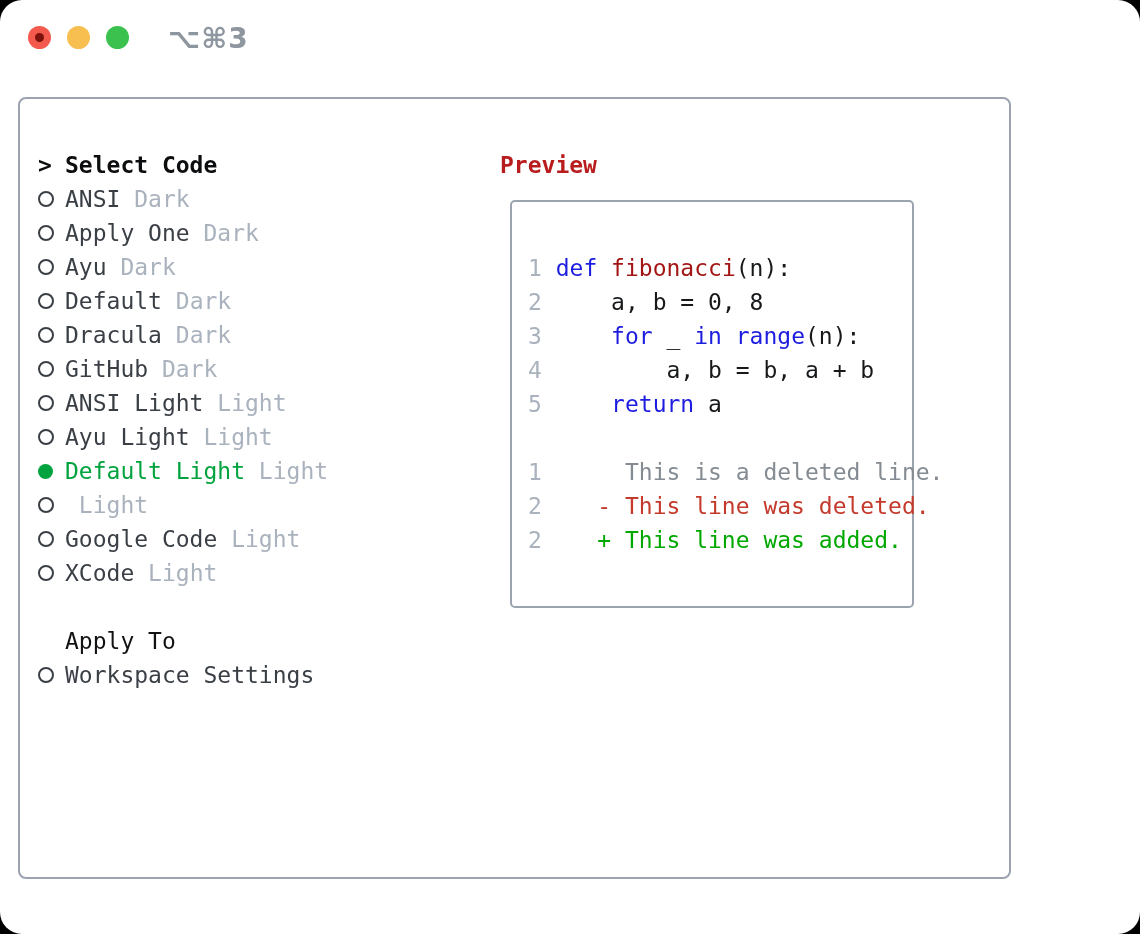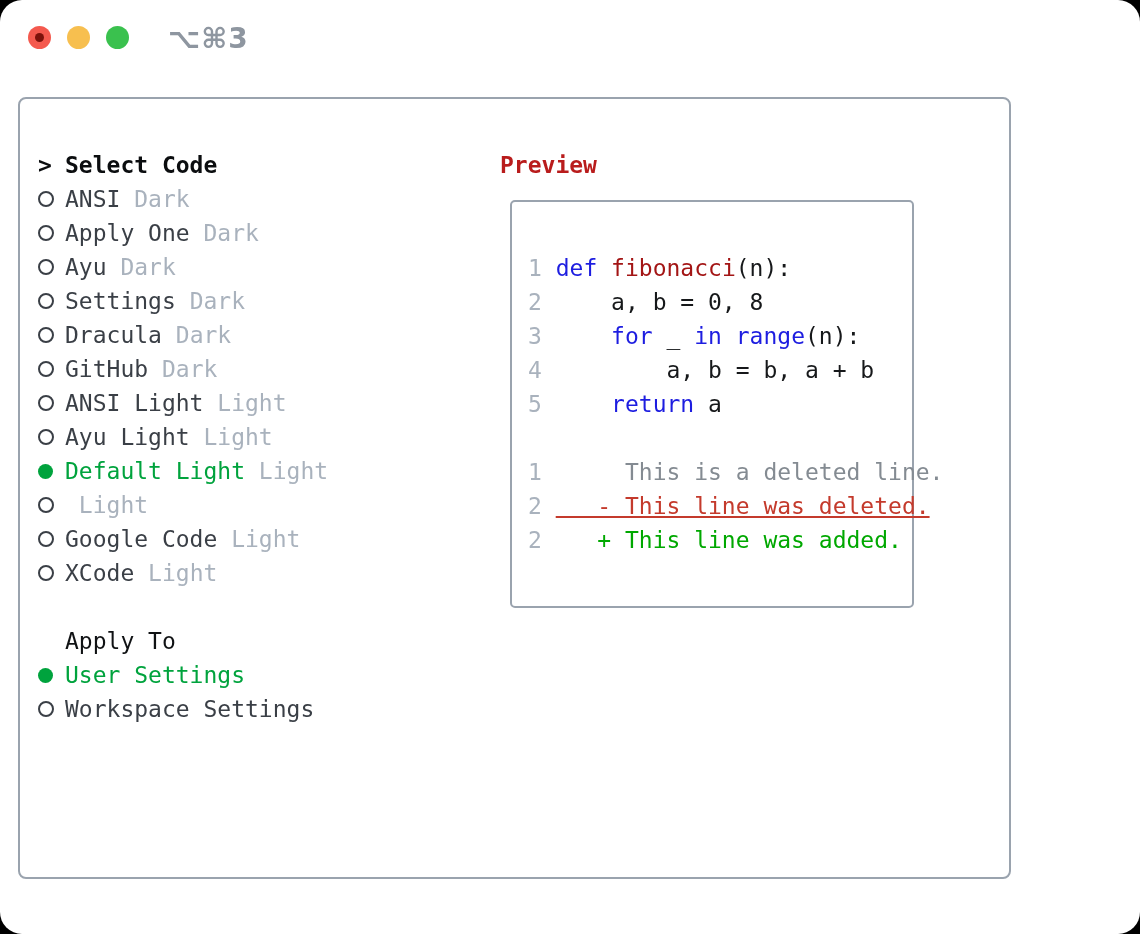--- a/index.html
+++ b/index.html
@@ -42,52 +42,51 @@
     position:absolute;left:490px;top:101px;width:404px;height:408px;
     border:2px solid var(--border);border-radius:5px;box-sizing:border-box;background:#fff;
   }
   .code{position:absolute;left:16px;top:49px;font-size:23px;line-height:34px;}
   .cline{height:34px;white-space:pre;}
   .c-num{color:var(--muted);}
   .c-kw{color:var(--kw);}
   .c-fn{color:var(--fn);}
   .c-code{color:#16181a;}
   .c-ctx{color:var(--ctx);}
-  .c-del{color:var(--del);text-decoration:underline;}
+  .c-del{color:var(--del);}
   .c-add{color:var(--add);}
 </style>
 </head>
 <body>
 
 <div class="window">
 
   <div class="tl tl-close"></div>
   <div class="tl tl-min"></div>
   <div class="tl tl-zoom"></div>
   <div class="shortcut">⌥⌘3</div>
 
   <div class="panel">
 
     <div class="list">
         <div class="trow hdr"><span class="mk"><span class="cursor">&gt;</span></span><span>Select Code</span></div>
         <div class="trow"><span class="mk"><span class="ring"></span></span><span class="name">ANSI</span><span class="variant"> Dark</span></div>
         <div class="trow"><span class="mk"><span class="ring"></span></span><span class="name">Apply One</span><span class="variant"> Dark</span></div>
         <div class="trow"><span class="mk"><span class="ring"></span></span><span class="name">Ayu</span><span class="variant"> Dark</span></div>
-        <div class="trow"><span class="mk"><span class="ring"></span></span><span class="name">Settings</span><span class="variant"> Dark</span></div>
+        <div class="trow"><span class="mk"><span class="ring"></span></span><span class="name">Default</span><span class="variant"> Dark</span></div>
         <div class="trow"><span class="mk"><span class="ring"></span></span><span class="name">Dracula</span><span class="variant"> Dark</span></div>
         <div class="trow"><span class="mk"><span class="ring"></span></span><span class="name">GitHub</span><span class="variant"> Dark</span></div>
         <div class="trow"><span class="mk"><span class="ring"></span></span><span class="name">ANSI Light</span><span class="variant"> Light</span></div>
         <div class="trow"><span class="mk"><span class="ring"></span></span><span class="name">Ayu Light</span><span class="variant"> Light</span></div>
         <div class="trow sel"><span class="mk"><span class="dot"></span></span><span class="name">Default Light</span><span class="variant"> Light</span></div>
         <div class="trow"><span class="mk"><span class="ring"></span></span><span class="variant"> Light</span></div>
         <div class="trow"><span class="mk"><span class="ring"></span></span><span class="name">Google Code</span><span class="variant"> Light</span></div>
         <div class="trow"><span class="mk"><span class="ring"></span></span><span class="name">XCode</span><span class="variant"> Light</span></div>
         <div class="spacer"></div>
         <div class="trow subhdr"><span class="mk"></span><span>Apply To</span></div>
-        <div class="trow sel"><span class="mk"><span class="dot"></span></span><span class="name">User Settings</span></div>
         <div class="trow"><span class="mk"><span class="ring"></span></span><span class="name">Workspace Settings</span></div>
         <div class="spacer"></div>
       </div>
 
     <div class="pv-title">Preview</div>
 
     <div class="pv-box">
       <div class="code">
           <div class="cline"><span class="c-num">1 </span><span class="c-kw">def</span><span class="c-code"> </span><span class="c-fn">fibonacci</span><span class="c-code">(n):</span></div>
           <div class="cline"><span class="c-num">2 </span><span class="c-code">    a, b = 0, 8</span></div>

